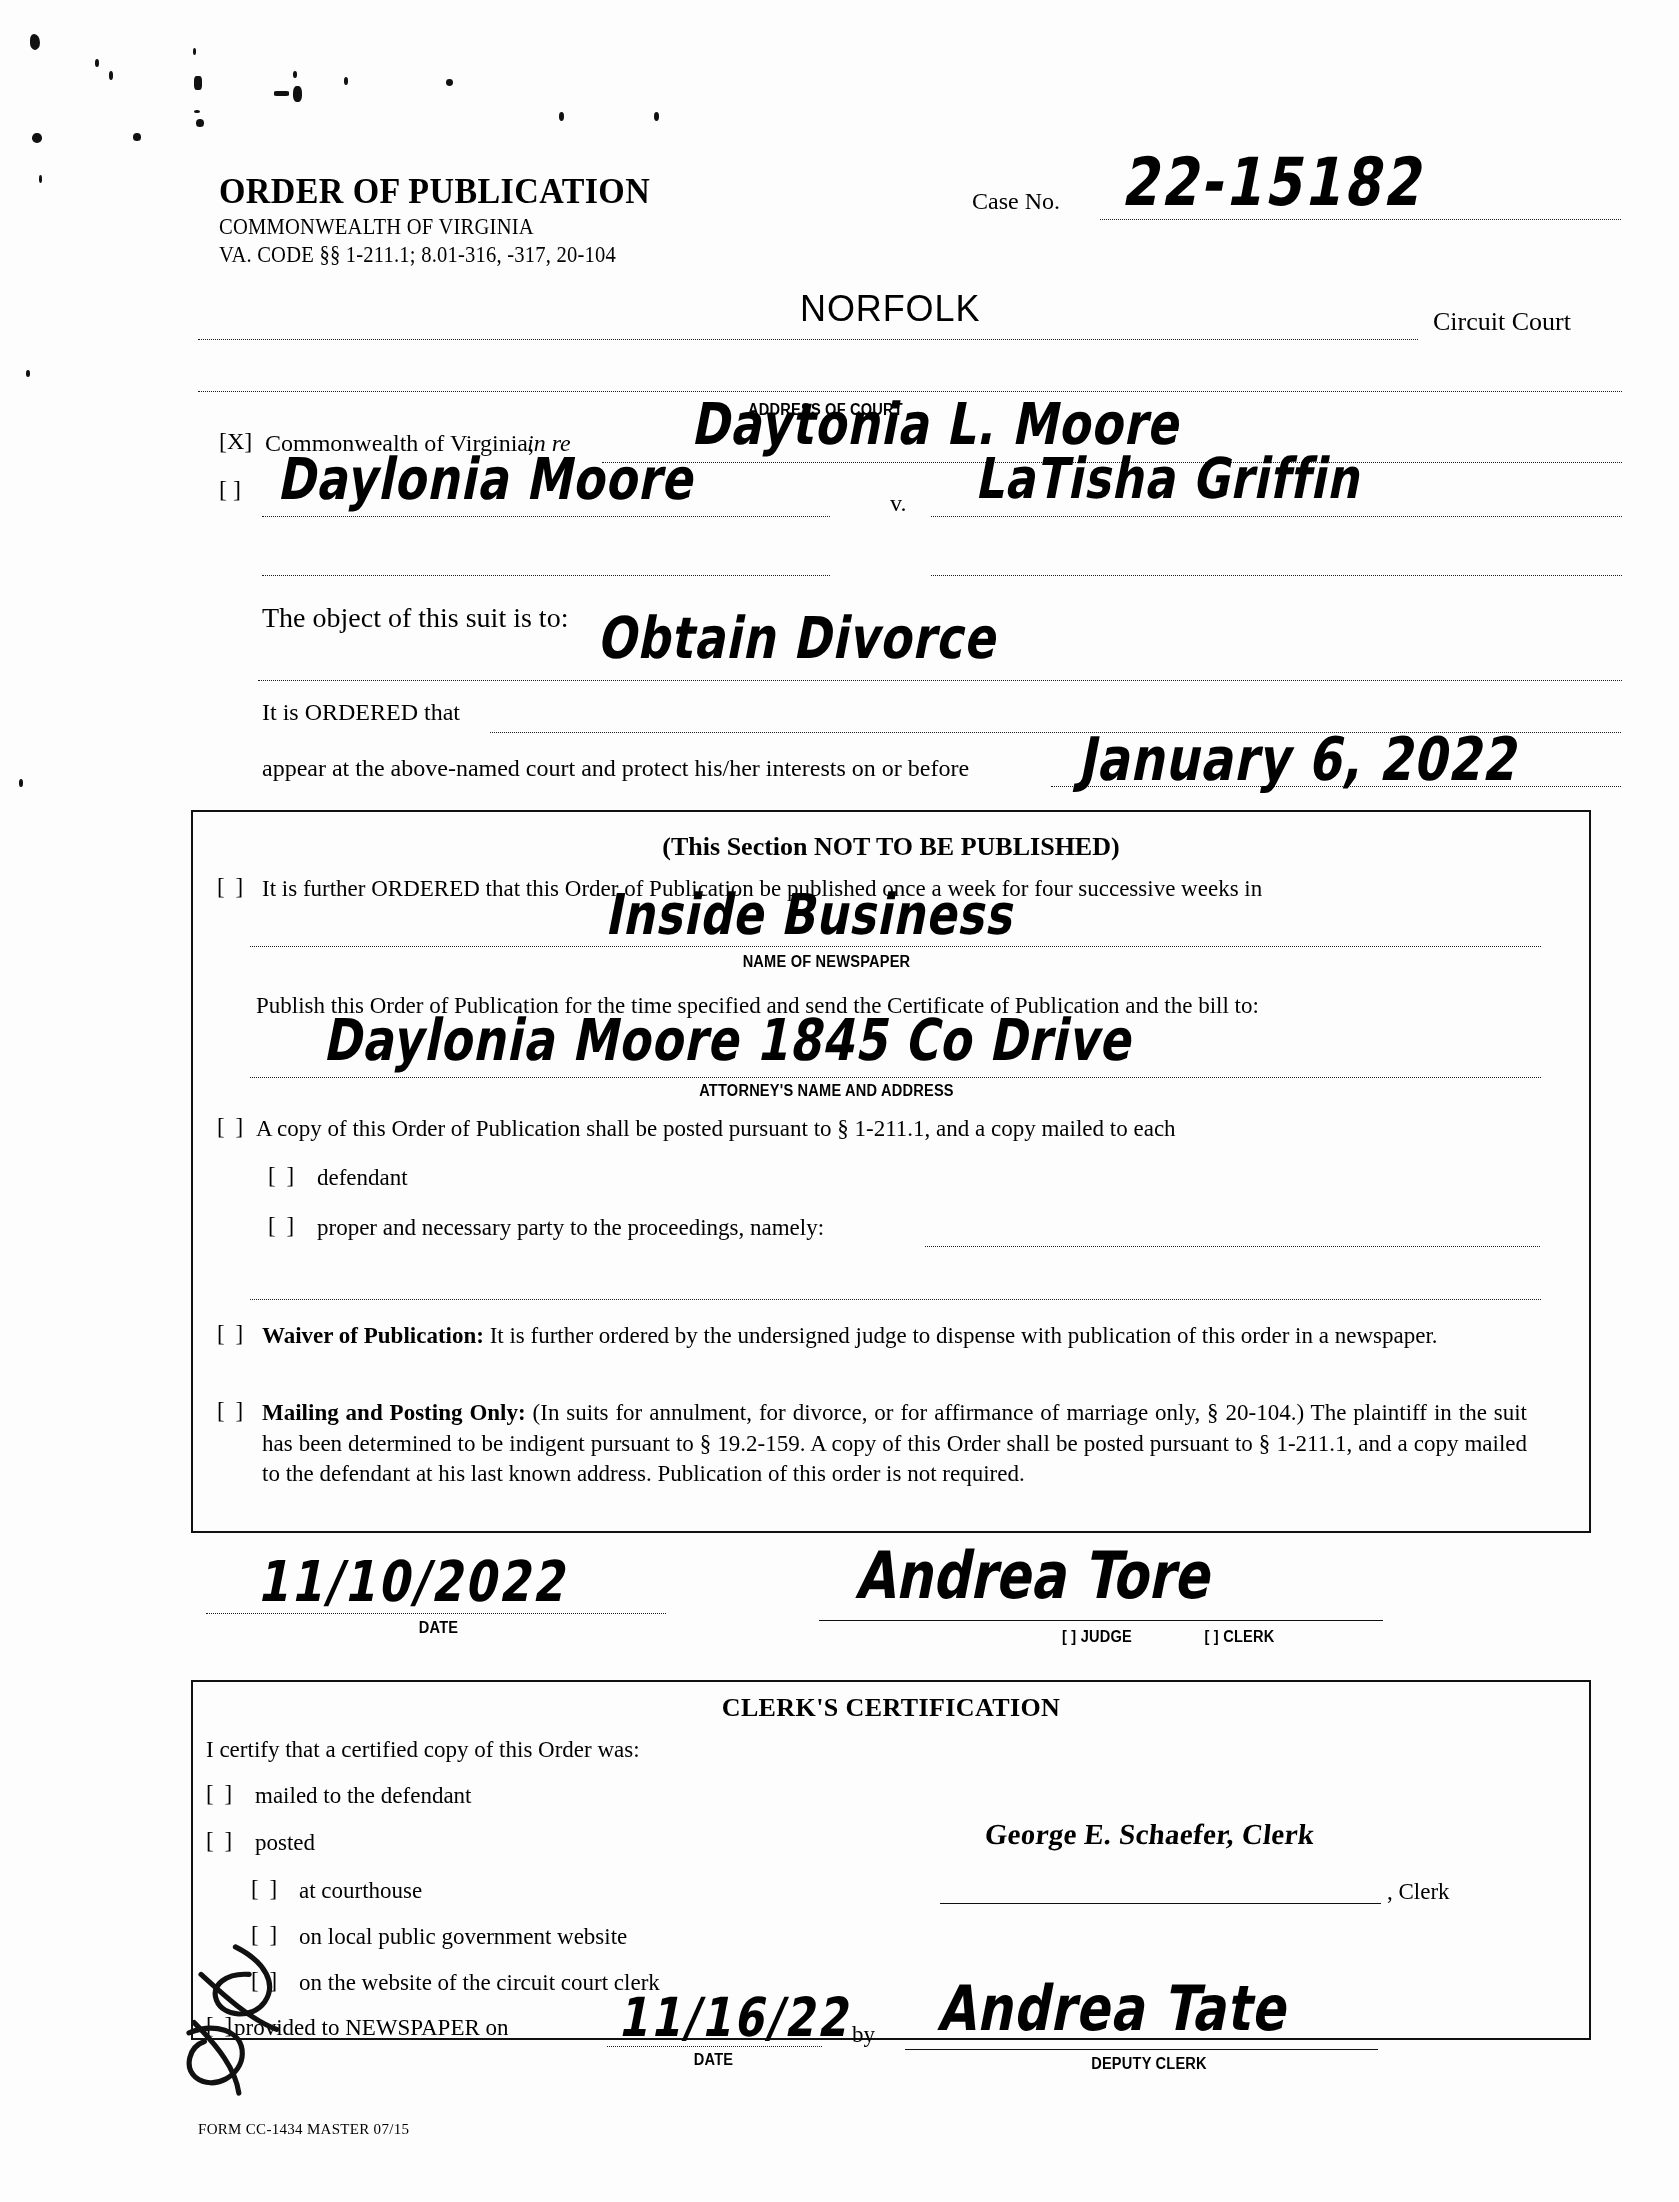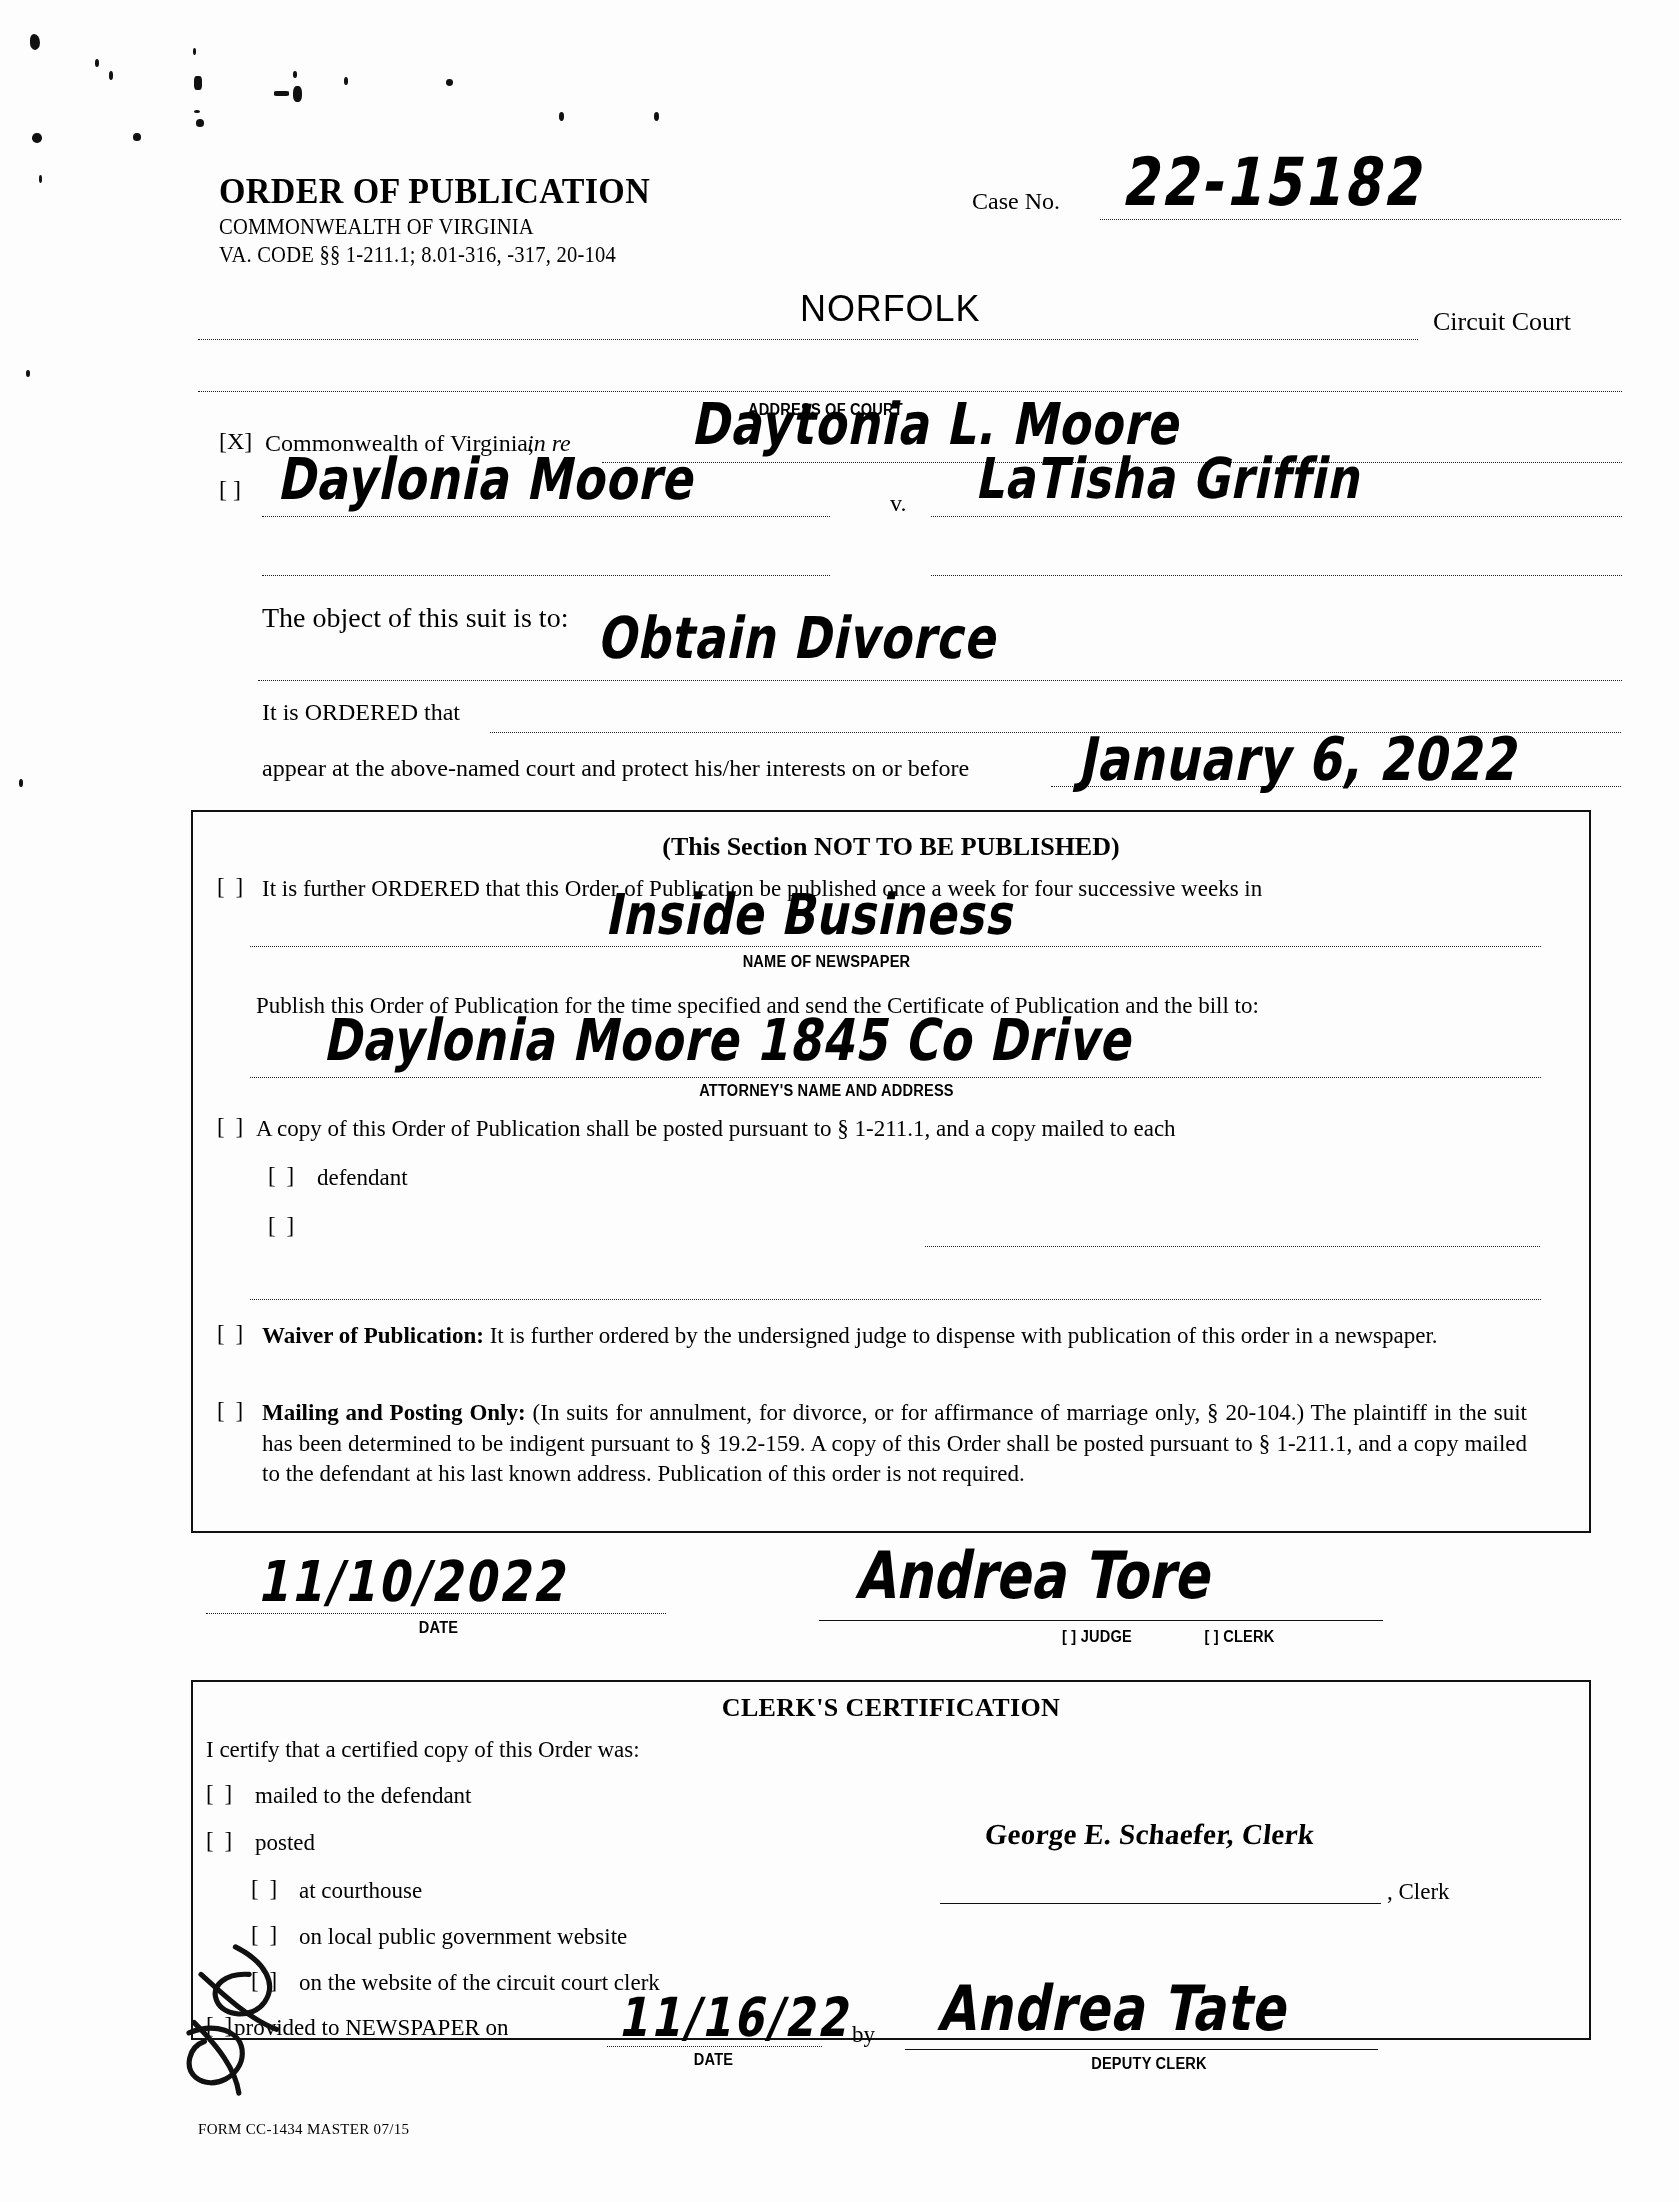--- a/index.html
+++ b/index.html
@@ -170,20 +170,21 @@
   <div class="abs hand" style="left:320px;top:1020px;font-size:46px;">Daylonia Moore 1845 Co Drive</div>
   <div class="abs caption" style="left:551px;top:1082px;width:551px;">ATTORNEY'S NAME AND ADDRESS</div>
 
   <div class="abs cb" style="left:217px;top:1114px;">[  ]</div>
   <div class="abs body-txt" style="left:256px;top:1114px;width:1273px;">A copy of this Order of Publication shall be posted pursuant to § 1-211.1, and a copy mailed to each</div>
 
   <div class="abs cb" style="left:268px;top:1163px;">[  ]</div>
   <div class="abs body-txt" style="left:317px;top:1163px;">defendant</div>
 
   <div class="abs cb" style="left:268px;top:1213px;">[  ]</div>
+  <div class="abs body-txt" style="left:317px;top:1213px;">proper and necessary party to the proceedings, namely:</div>
   <div class="abs dotline" style="left:925px;top:1246px;width:615px;"></div>
   <div class="abs dotline" style="left:250px;top:1299px;width:1291px;"></div>
 
   <div class="abs cb" style="left:217px;top:1321px;">[  ]</div>
   <div class="abs body-txt" style="left:262px;top:1321px;width:1265px;">
     <span class="bold">Waiver of Publication:</span>
     <span>It is further ordered by the undersigned judge to dispense with publication of this order in a newspaper.</span>
   </div>
 
   <div class="abs cb" style="left:217px;top:1398px;">[  ]</div>

